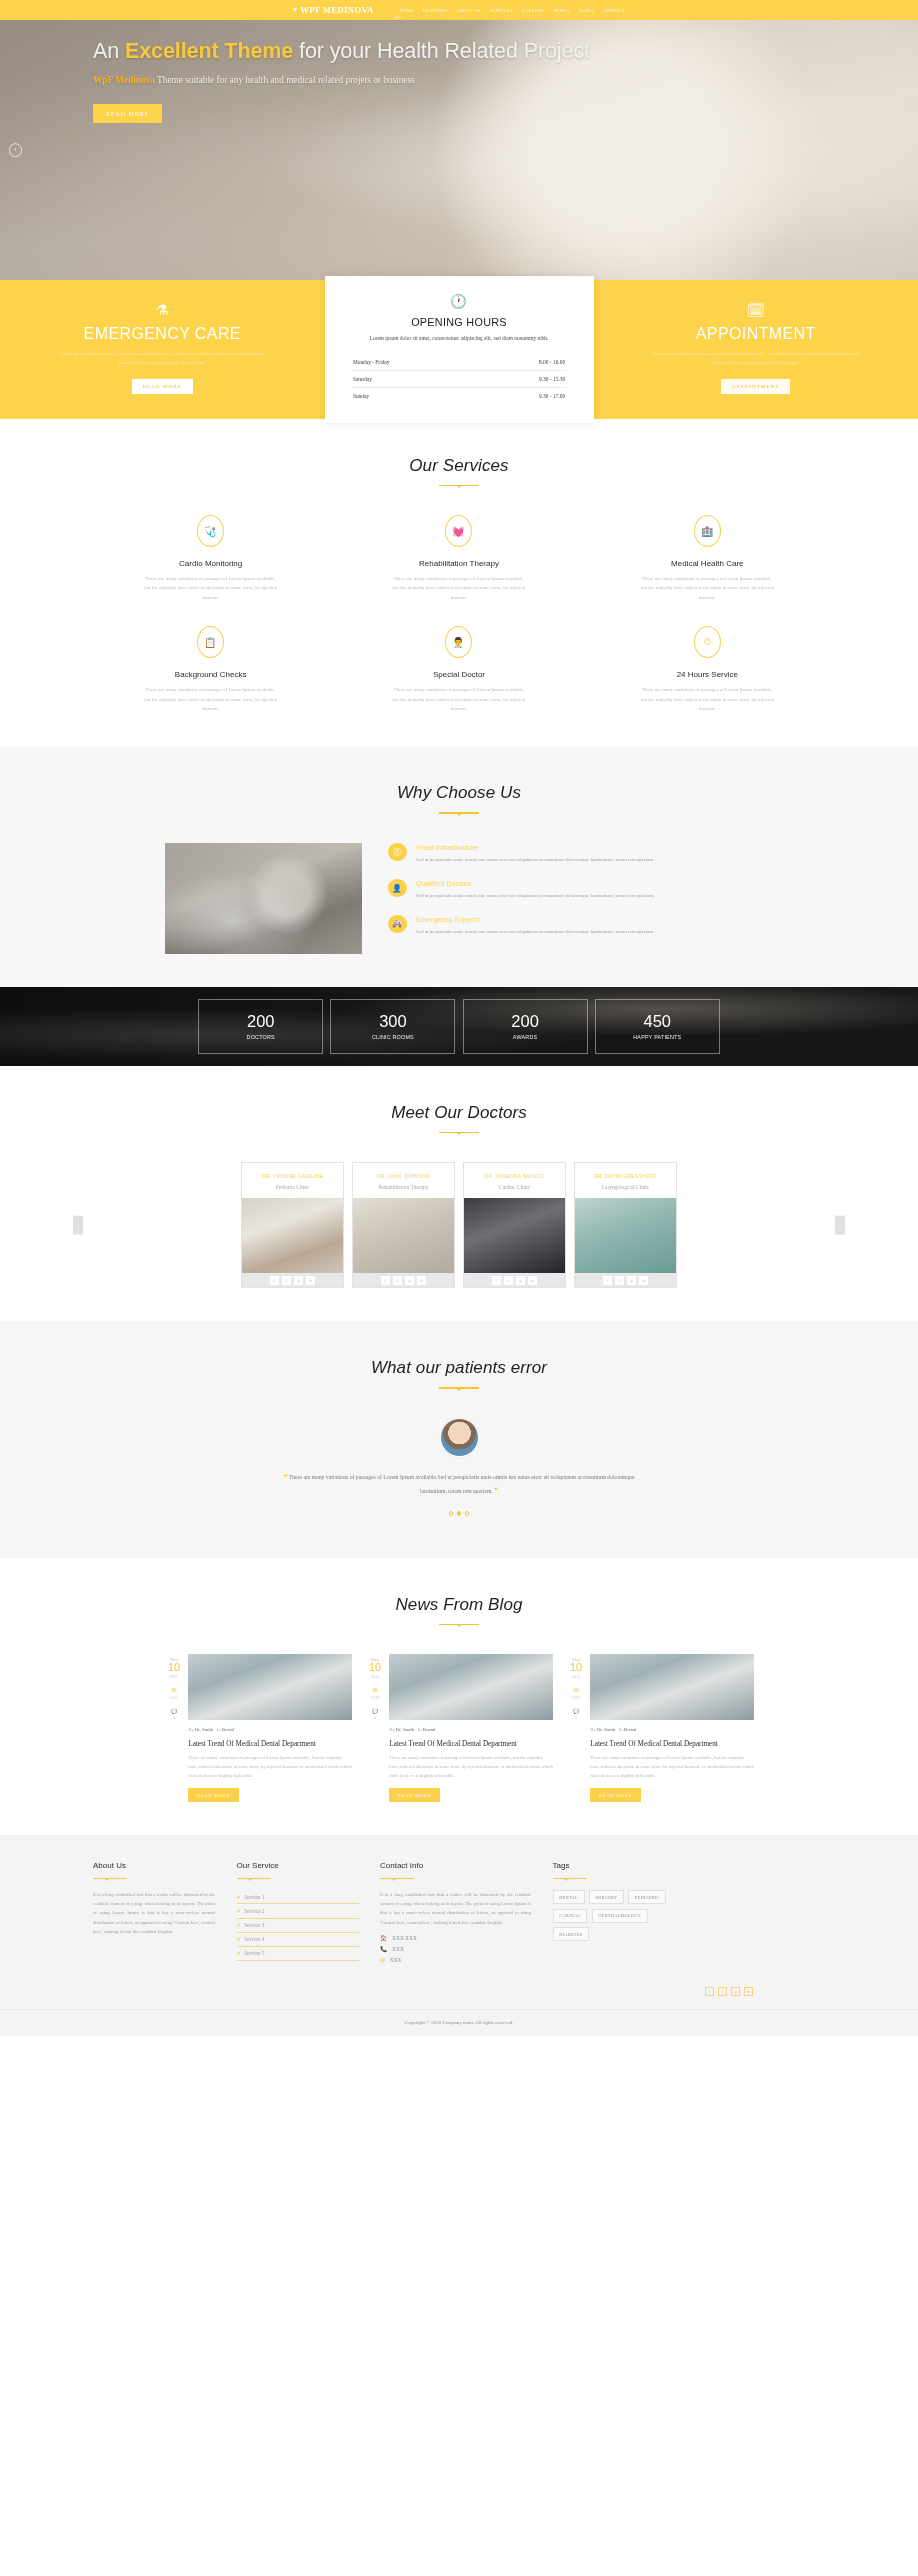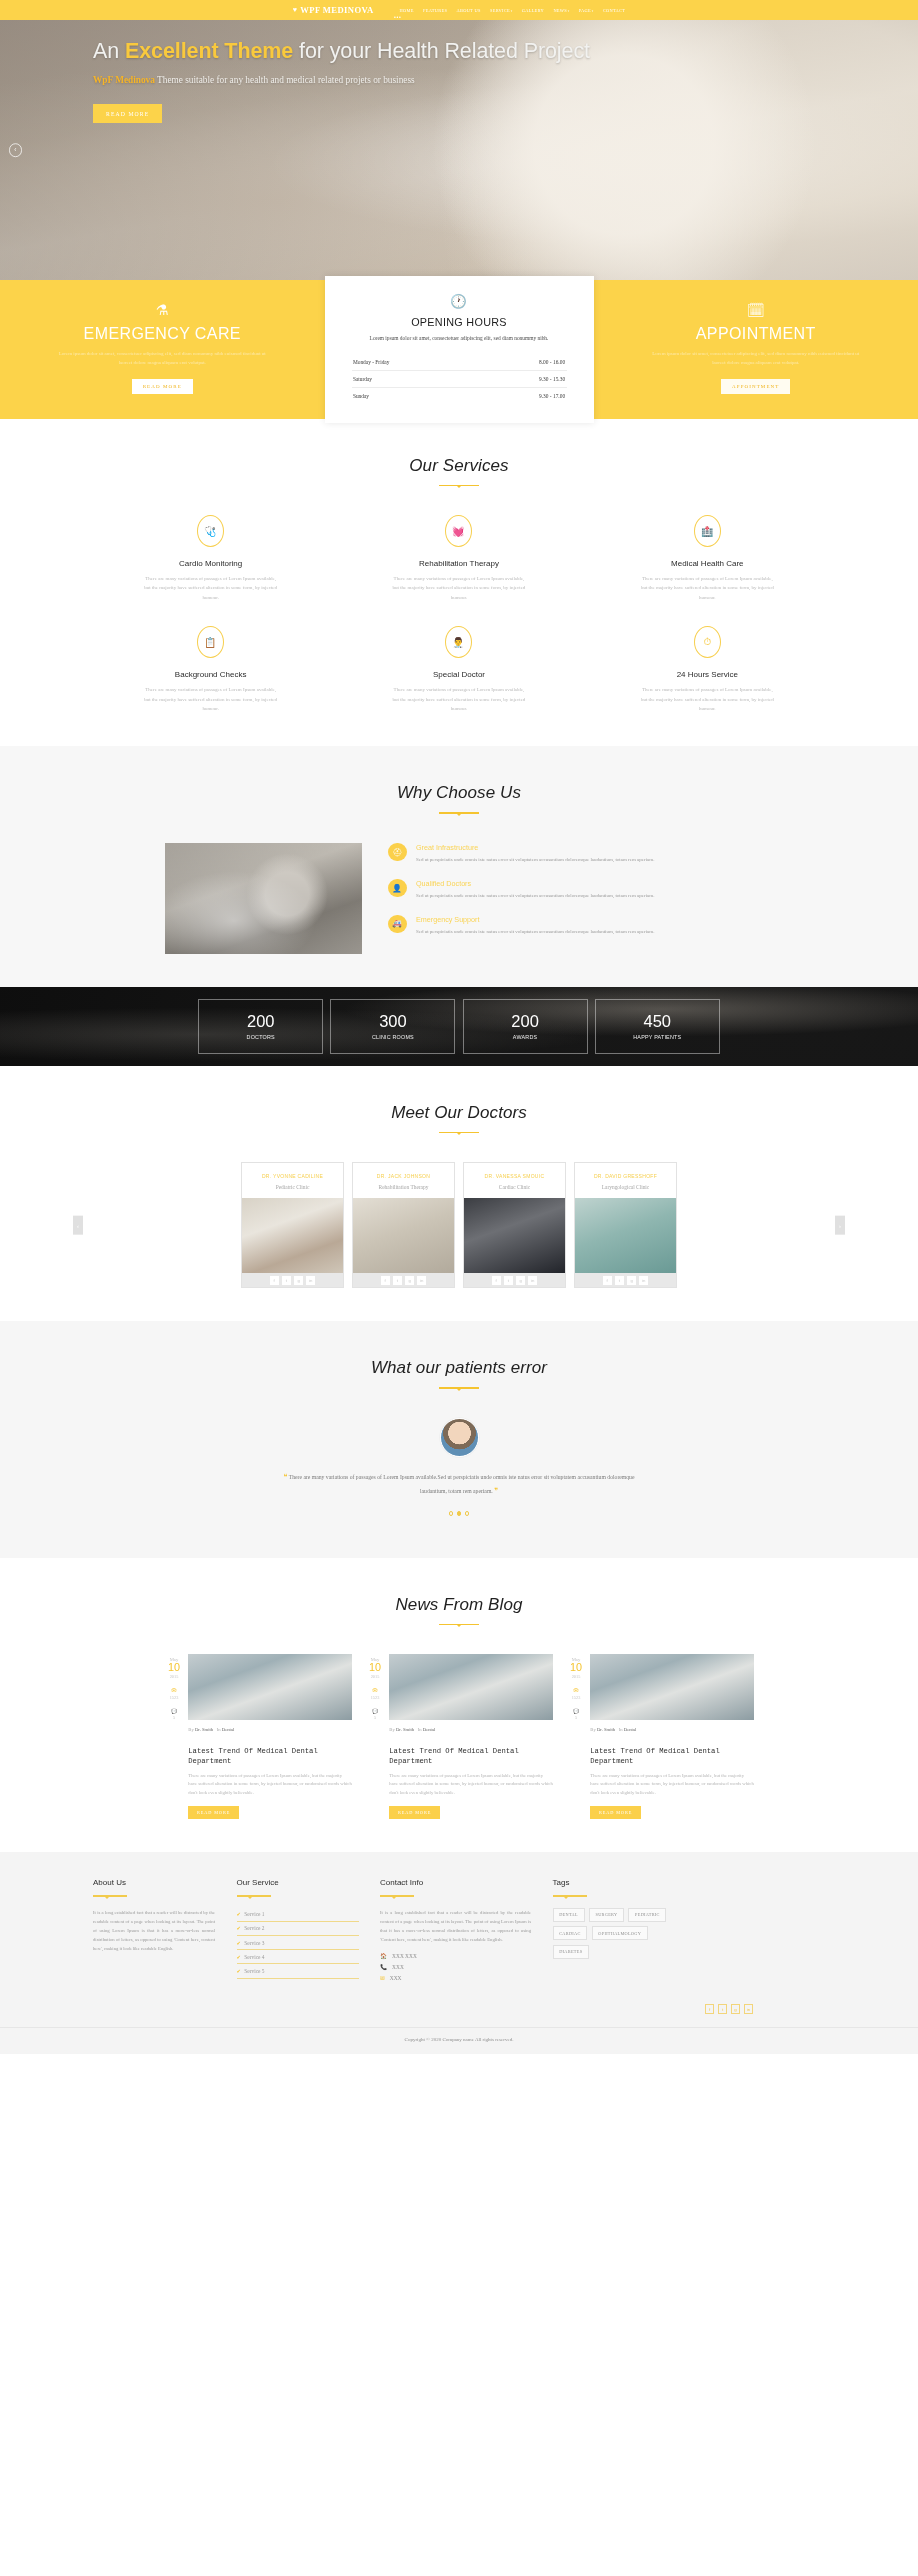--- a/index.html
+++ b/index.html
@@ -396,22 +396,22 @@
   .blog-img {
     height: 66px;
     background: linear-gradient(160deg,#c5cdd0 0%,#9fb0b6 30%,#e0e2e0 55%,#8c9ca2 100%);
   }
   .blog-byline {
     margin-top: 6.5px; font-family: "Liberation Serif", serif;
     font-size: 4.7px; color: #aaa;
   }
   .blog-byline b { color: #666; font-weight: normal; }
   .blog-title {
-    margin-top: 14px;
-    font-family: Liberation Mono, monospace;
+    margin-top: 7px;
+    font-family: Liberation Serif, serif;
     font-weight: 400; font-size: 7.2px; color: #2d2d2d; line-height: 1.45;
   }
   .blog-text {
     margin-top: 5px; font-family: "Liberation Serif", serif;
     font-size: 4.7px; line-height: 1.85; color: #b5b5b5;
   }
   .blog-btn {
     display: inline-block; margin-top: 8px;
     background: #fbd04a; color: #fff;
     font-family: "Liberation Serif", serif;

